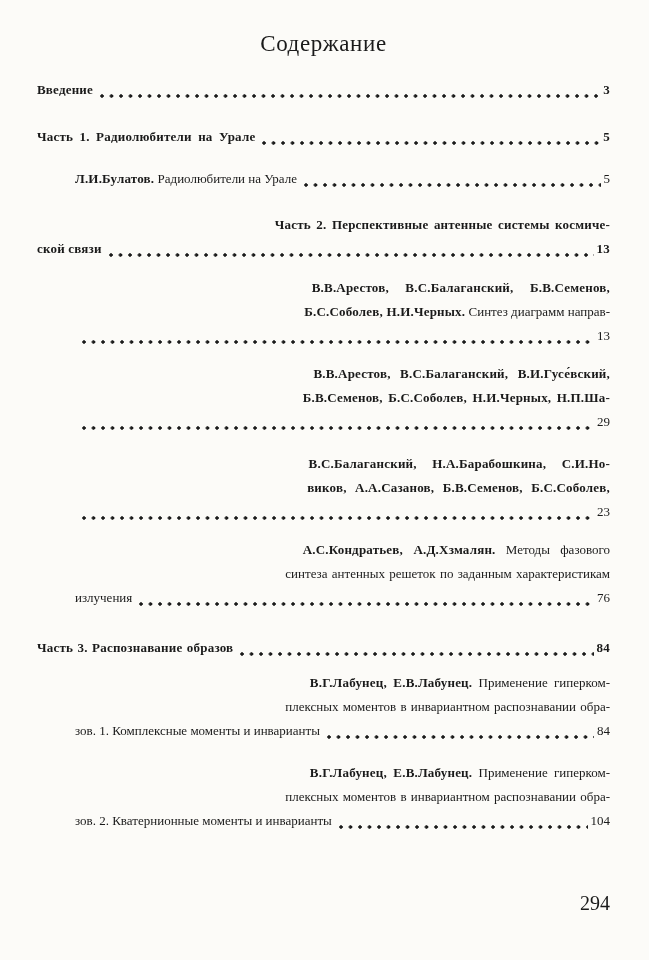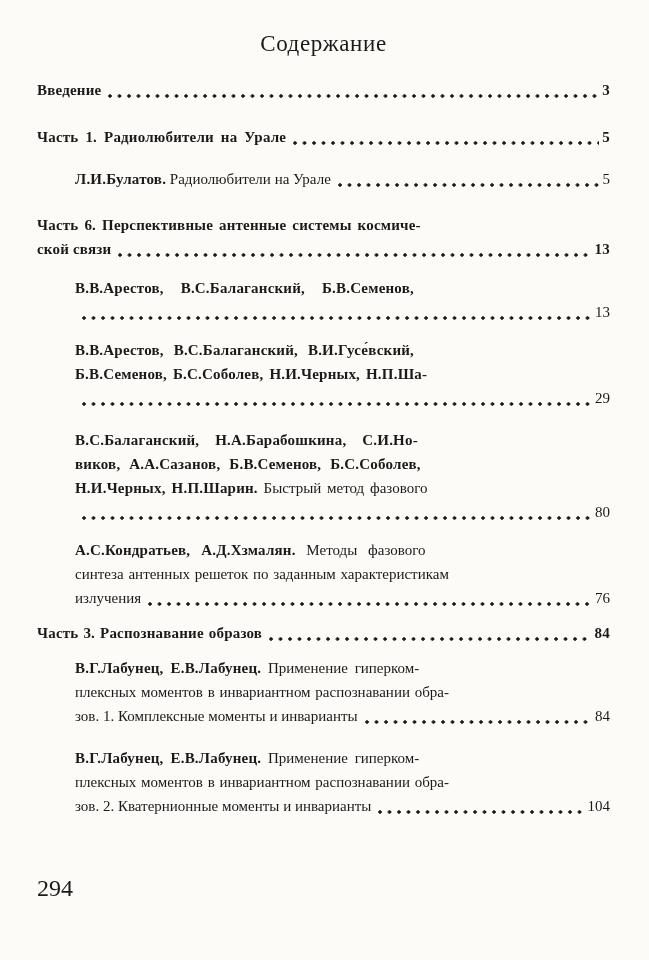--- a/index.html
+++ b/index.html
@@ -17,21 +17,21 @@
     width: 649px;
     height: 960px;
     padding: 31px 39px 0 37px;
   }
   .title {
     text-align: center;
     font-size: 23px;
     line-height: 26px;
     letter-spacing: 0.6px;
   }
-  .entry { font-size: 15px; }
+  .entry { font-size: 13px; text-align: right; }
   .entry.chapter { font-weight: 700; letter-spacing: 0.2px; }
   .entry.article { margin-left: 38px; }
   .line {
     line-height: 24px;
     white-space: nowrap;
     overflow: hidden;
   }
   .line .b { font-weight: 700; letter-spacing: 0.2px; }
   .line.last { display: flex; }
   .line.last .lt { flex: 0 0 auto; }
@@ -47,22 +47,22 @@
     left: 0; right: 0; bottom: 4px;
     height: 4px;
     background-image: radial-gradient(circle at 2px 2px, #1b1b1b 1.45px, transparent 2px);
     background-size: 9.5px 4px;
     background-repeat: repeat-x;
     background-position: left bottom;
   }
   .pnum { flex: 0 0 auto; }
   .entry.chapter .pnum { font-weight: 700; }
   .folio {
-    text-align: left;
-    font-size: 24px;
+    text-align: right;
+    font-size: 20px;
     line-height: 24px;
     margin-top: 58px;
   }
 </style>
 </head>
 <body>
 
 <div class="page">
 
   <div class="title">Содержание</div>
@@ -87,66 +87,66 @@
 
     <div class="entry article" style="margin-top:18px">
       <div class="line last">
         <span class="lt"><span class="b">Л.И.Булатов.</span><span class="r"> Радиолюбители на Урале</span></span>
         <span class="fill"></span>
         <span class="pnum">5</span>
       </div>
     </div>
 
     <div class="entry chapter" style="margin-top:22px">
-      <div class="line" style="word-spacing:2px"><span class="b">Часть 6. Перспективные антенные системы космиче-</span><span class="r"></span></div>
+      <div class="line" style="word-spacing:2px"><span class="b">Часть 2. Перспективные антенные системы космиче-</span><span class="r"></span></div>
       <div class="line last">
         <span class="lt"><span class="b">ской связи</span><span class="r"></span></span>
         <span class="fill"></span>
         <span class="pnum">13</span>
       </div>
     </div>
 
     <div class="entry article" style="margin-top:15px">
       <div class="line" style="word-spacing:13px"><span class="b">В.В.Арестов, В.С.Балаганский, Б.В.Семенов,</span><span class="r"></span></div>
+      <div class="line"><span class="b">Б.С.Соболев, Н.И.Черных.</span><span class="r"> Синтез диаграмм направ-</span></div>
       <div class="line last">
         <span class="fill"></span>
         <span class="pnum">13</span>
       </div>
     </div>
 
     <div class="entry article" style="margin-top:14px">
       <div class="line" style="word-spacing:6px"><span class="b">В.В.Арестов, В.С.Балаганский, В.И.Гусе́вский,</span><span class="r"></span></div>
       <div class="line" style="word-spacing:2px"><span class="b">Б.В.Семенов, Б.С.Соболев, Н.И.Черных, Н.П.Ша-</span><span class="r"></span></div>
       <div class="line last">
         <span class="fill"></span>
         <span class="pnum">29</span>
       </div>
     </div>
 
     <div class="entry article" style="margin-top:18px">
       <div class="line" style="word-spacing:12px"><span class="b">В.С.Балаганский, Н.А.Барабошкина, С.И.Но-</span><span class="r"></span></div>
       <div class="line" style="word-spacing:5px"><span class="b">виков, А.А.Сазанов, Б.В.Семенов, Б.С.Соболев,</span><span class="r"></span></div>
-      <div class="line" style="word-spacing:2px"><span class="b">Н.И.Черных, Н.П.Шарин.</span><span class="r"> Быстрый метод фазового</span></div>
       <div class="line last">
         <span class="fill"></span>
-        <span class="pnum">80</span>
+        <span class="pnum">23</span>
       </div>
     </div>
 
     <div class="entry article" style="margin-top:14px">
       <div class="line" style="word-spacing:7px"><span class="b">А.С.Кондратьев, А.Д.Хзмалян.</span><span class="r"> Методы фазового</span></div>
       <div class="line" style="word-spacing:1px"><span class="b"></span><span class="r">синтеза антенных решеток по заданным характеристикам</span></div>
       <div class="line last">
         <span class="lt"><span class="b"></span><span class="r">излучения</span></span>
         <span class="fill"></span>
         <span class="pnum">76</span>
       </div>
     </div>
 
-    <div class="entry chapter" style="margin-top:11px">
+    <div class="entry chapter" style="margin-top:26px">
       <div class="line last" style="word-spacing:1px">
         <span class="lt"><span class="b">Часть 3. Распознавание образов</span><span class="r"></span></span>
         <span class="fill"></span>
         <span class="pnum">84</span>
       </div>
     </div>
 
     <div class="entry article" style="margin-top:11px">
       <div class="line" style="word-spacing:3px"><span class="b">В.Г.Лабунец, Е.В.Лабунец.</span><span class="r"> Применение гиперком-</span></div>
       <div class="line" style="word-spacing:1px"><span class="b"></span><span class="r">плексных моментов в инвариантном распознавании обра-</span></div>

